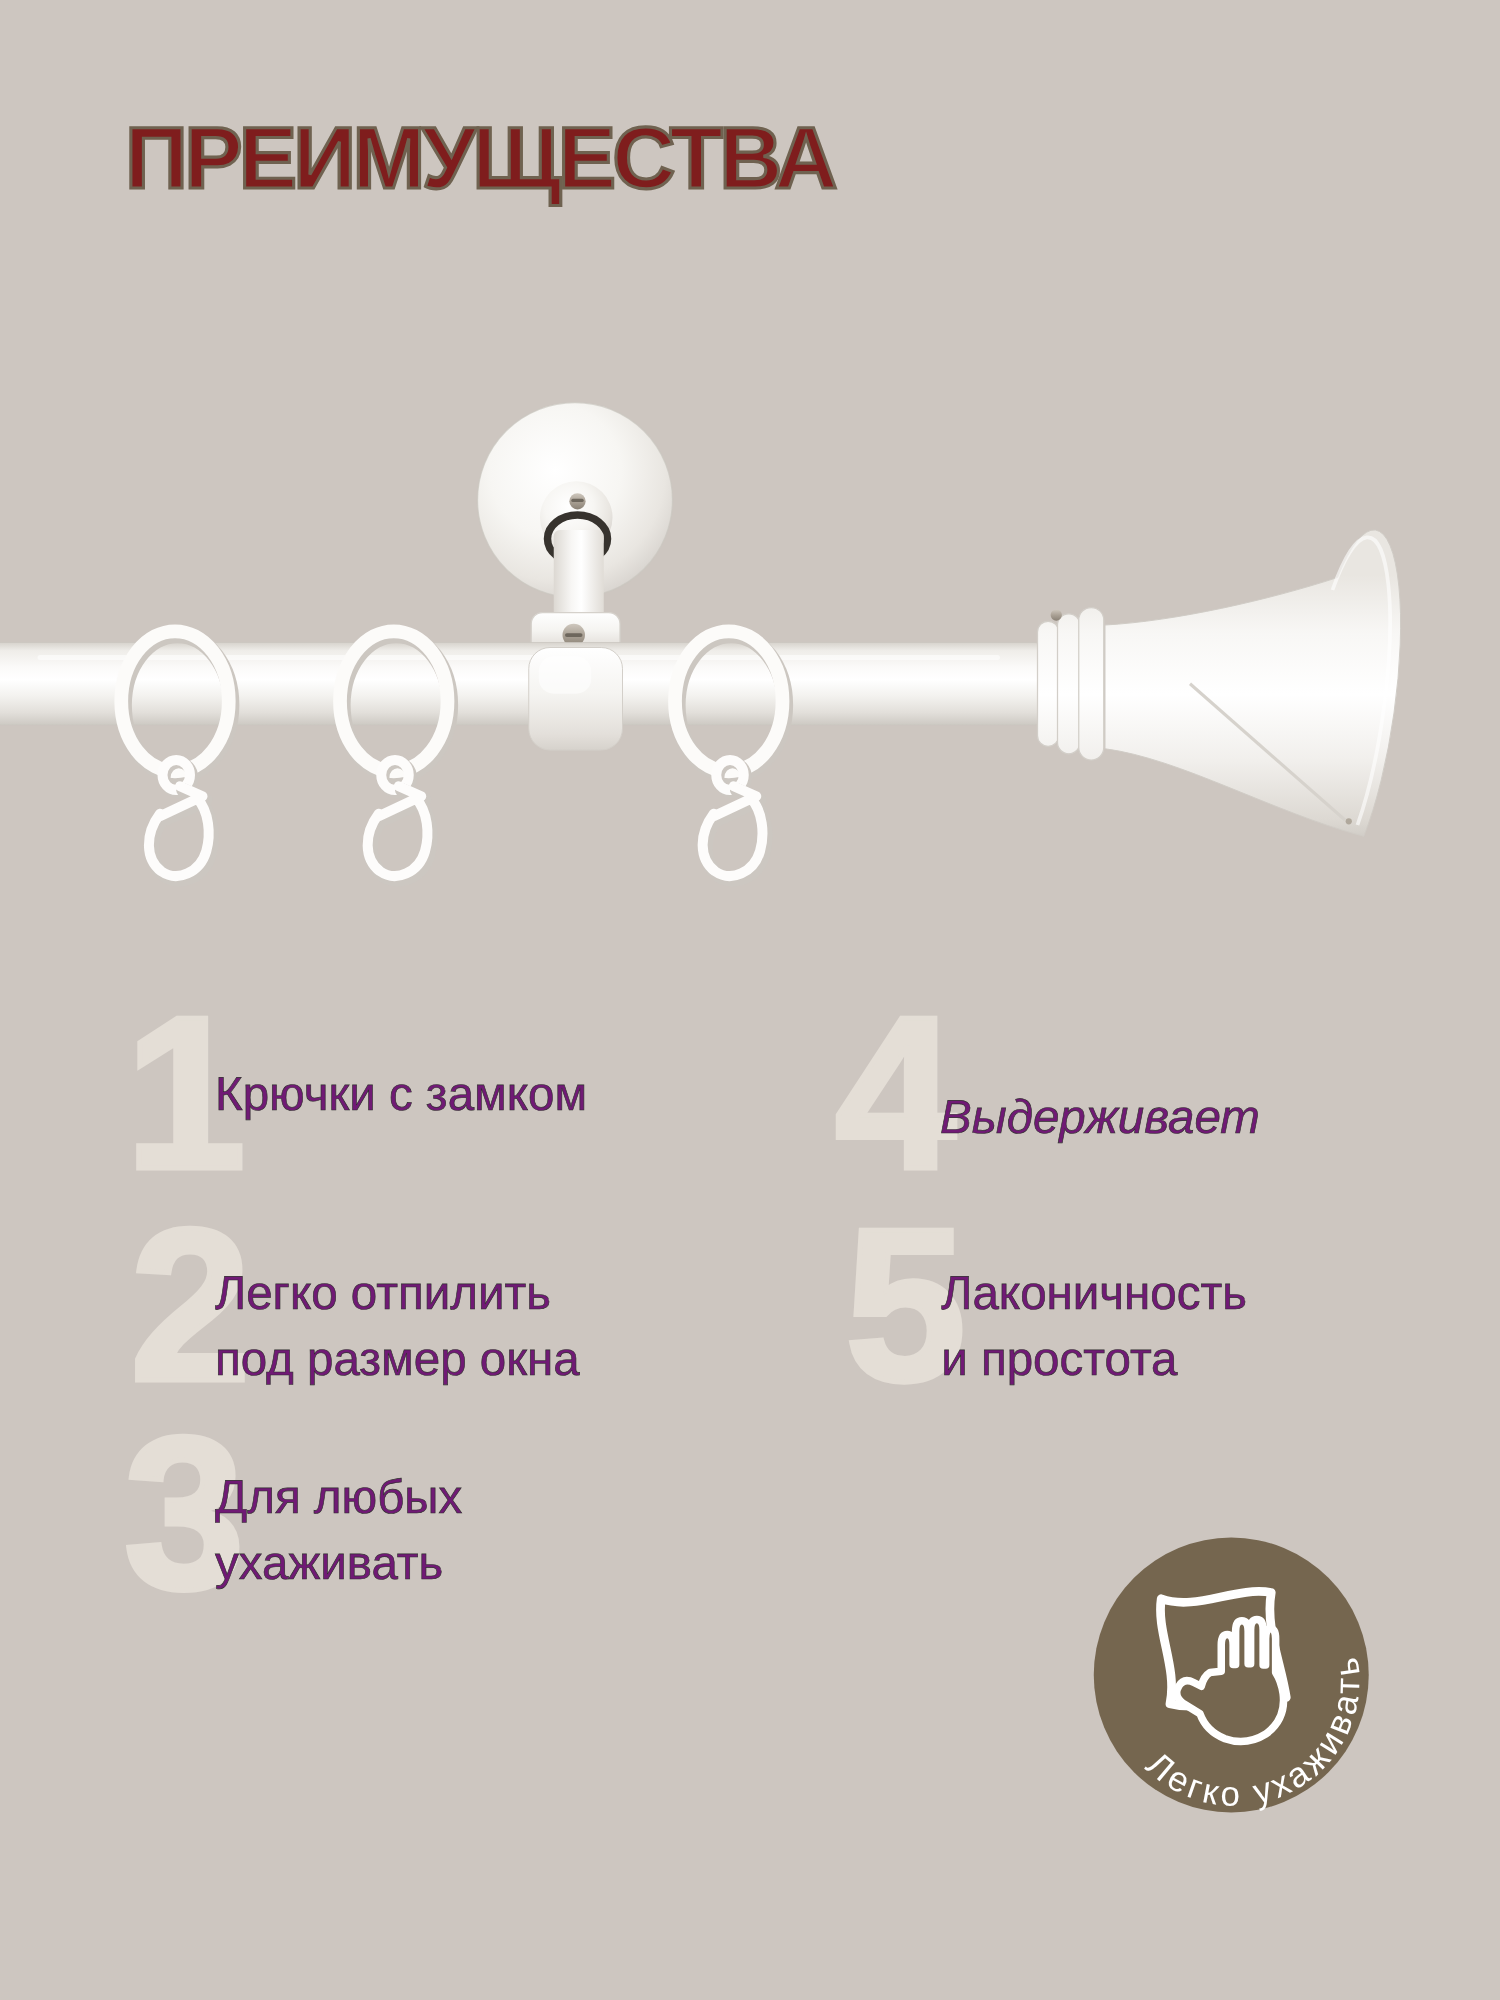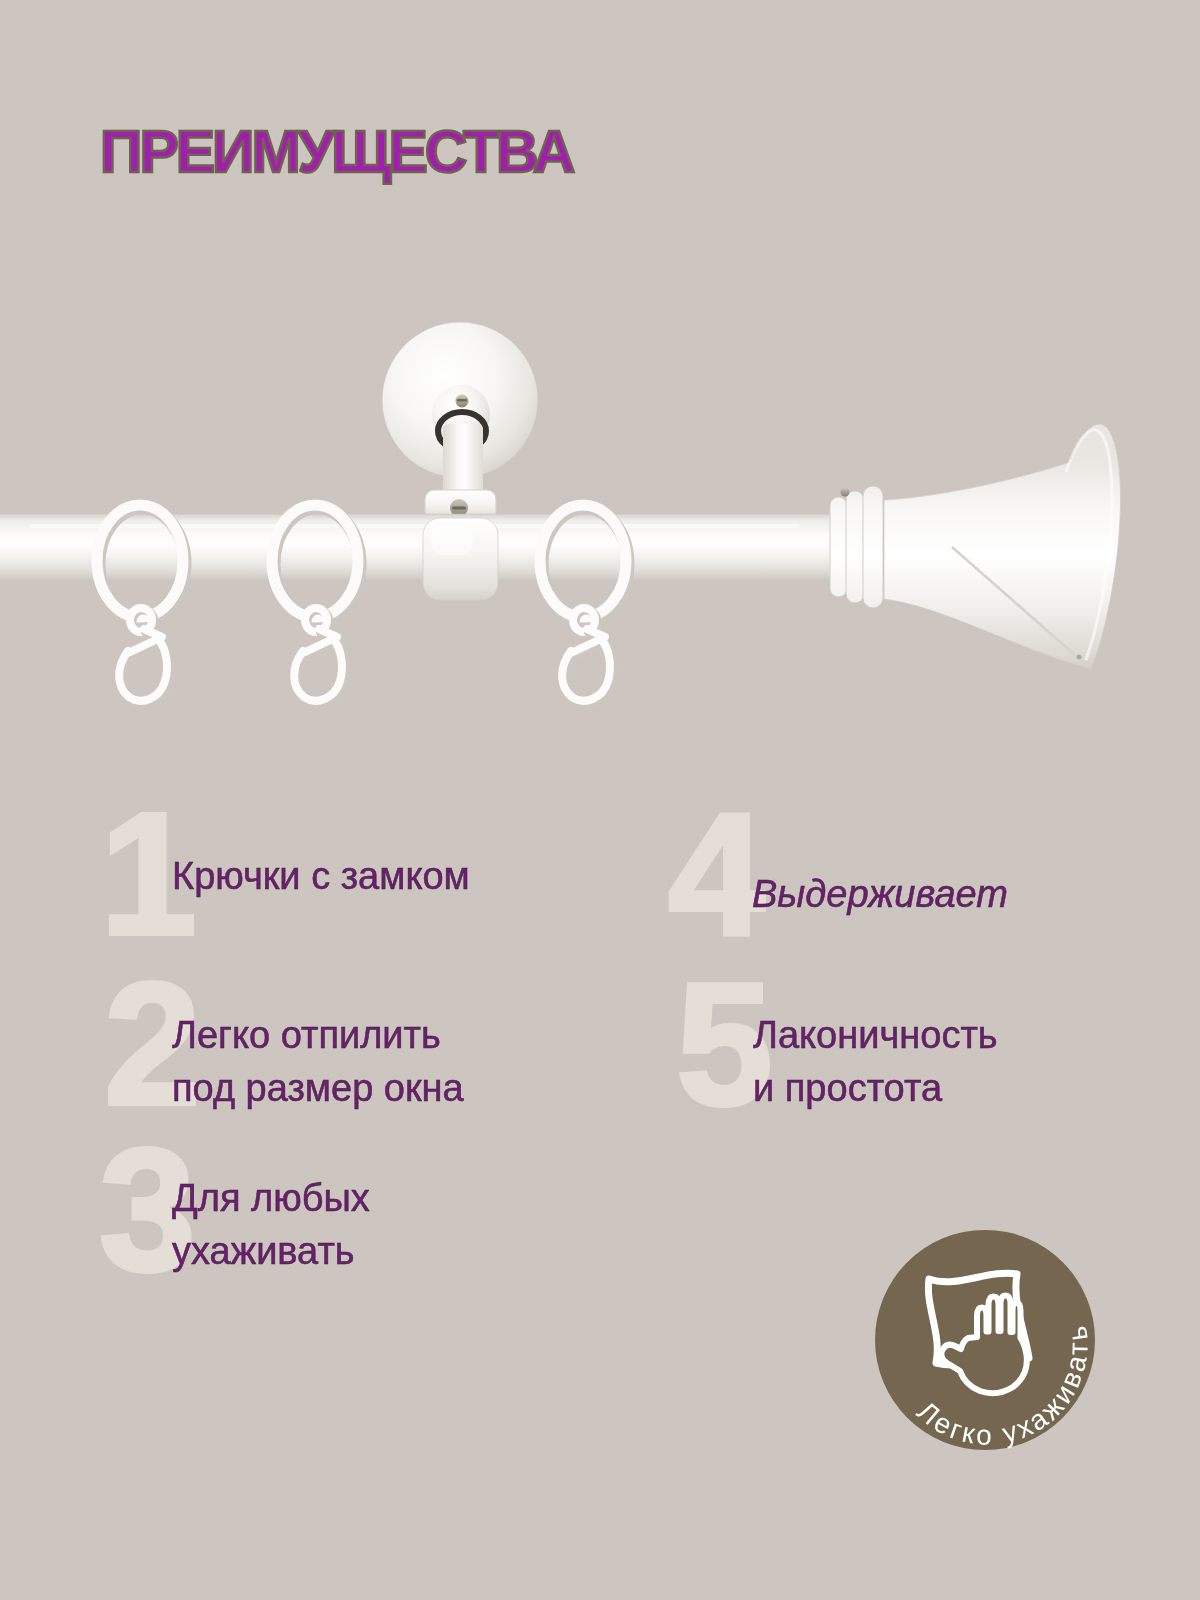--- a/index.html
+++ b/index.html
@@ -5,26 +5,25 @@
   html,body{margin:0;padding:0;}
   .page{
     position:relative;
     width:1200px;height:1600px;
     background:#cdc6c0;
     overflow:hidden;
     font-family:"Liberation Sans", sans-serif;
   }
   .title{
     position:absolute;left:100px;top:88px;
-    font-size:59px;line-height:1.1;font-weight:800;
+    font-size:70px;line-height:1.1;font-weight:800;
     letter-spacing:-3px;
-    color:#a21caf;
+    color:#7f1d1d;
     -webkit-text-stroke:2.5px #6f6250;
     white-space:nowrap;
-    margin-top:32px;
   }
   .num{
     position:absolute;
     font-size:174px;line-height:1;font-weight:800;
     color:#e4ded6;
     -webkit-text-stroke:4px #e4ded6;
   }
   .itemtext{
     position:absolute;
     font-size:38px;line-height:53px;font-weight:500;

